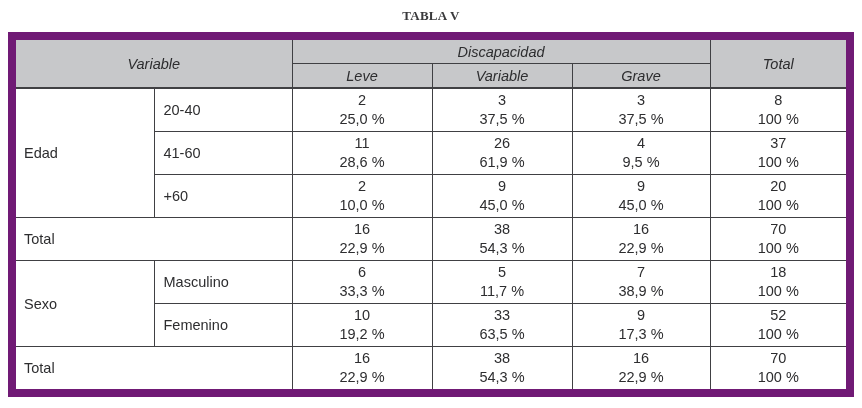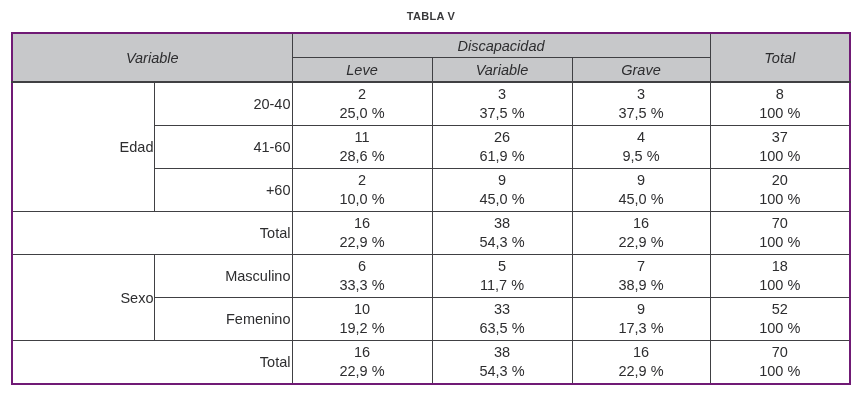--- a/index.html
+++ b/index.html
@@ -9,31 +9,32 @@
     width: 862px;
     height: 408px;
     font-family: "Liberation Sans", "DejaVu Sans", sans-serif;
     color: #2d2d2f;
     overflow: hidden;
   }
   .title-block {
     text-align: center;
     padding-top: 7px;
     font-weight: bold;
-    font-size: 11px;
+    font-size: 13px;
     line-height: 18px;
     color: #3a3a3c;
     letter-spacing: 0.3px;
+    font-family: Liberation Serif, serif;
   }
   table.data-table {
     border-collapse: collapse;
     table-layout: fixed;
     width: 838px;
     margin: 7px auto 0 auto;
-    border: 2px solid #701a75;
+    border: 8px solid #701a75;
   }
   .data-table th, .data-table td {
     border: 1px solid #404043;
     font-size: 14.5px;
     overflow: hidden;
   }
   .data-table thead {
     border-bottom: 2px solid #404043;
   }
   .data-table thead th {
@@ -41,21 +42,21 @@
     font-style: italic;
     font-weight: normal;
     text-align: center;
     height: 21px;
     color: #2d2d2f;
   }
   .data-table tbody tr {
     height: 42px;
   }
   td.lbl {
-    text-align: right;
+    text-align: left;
     padding-left: 8px;
     vertical-align: middle;
   }
   td.num {
     text-align: center;
     vertical-align: middle;
     padding: 2px 0;
   }
   td.num .line {
     line-height: 19px;

